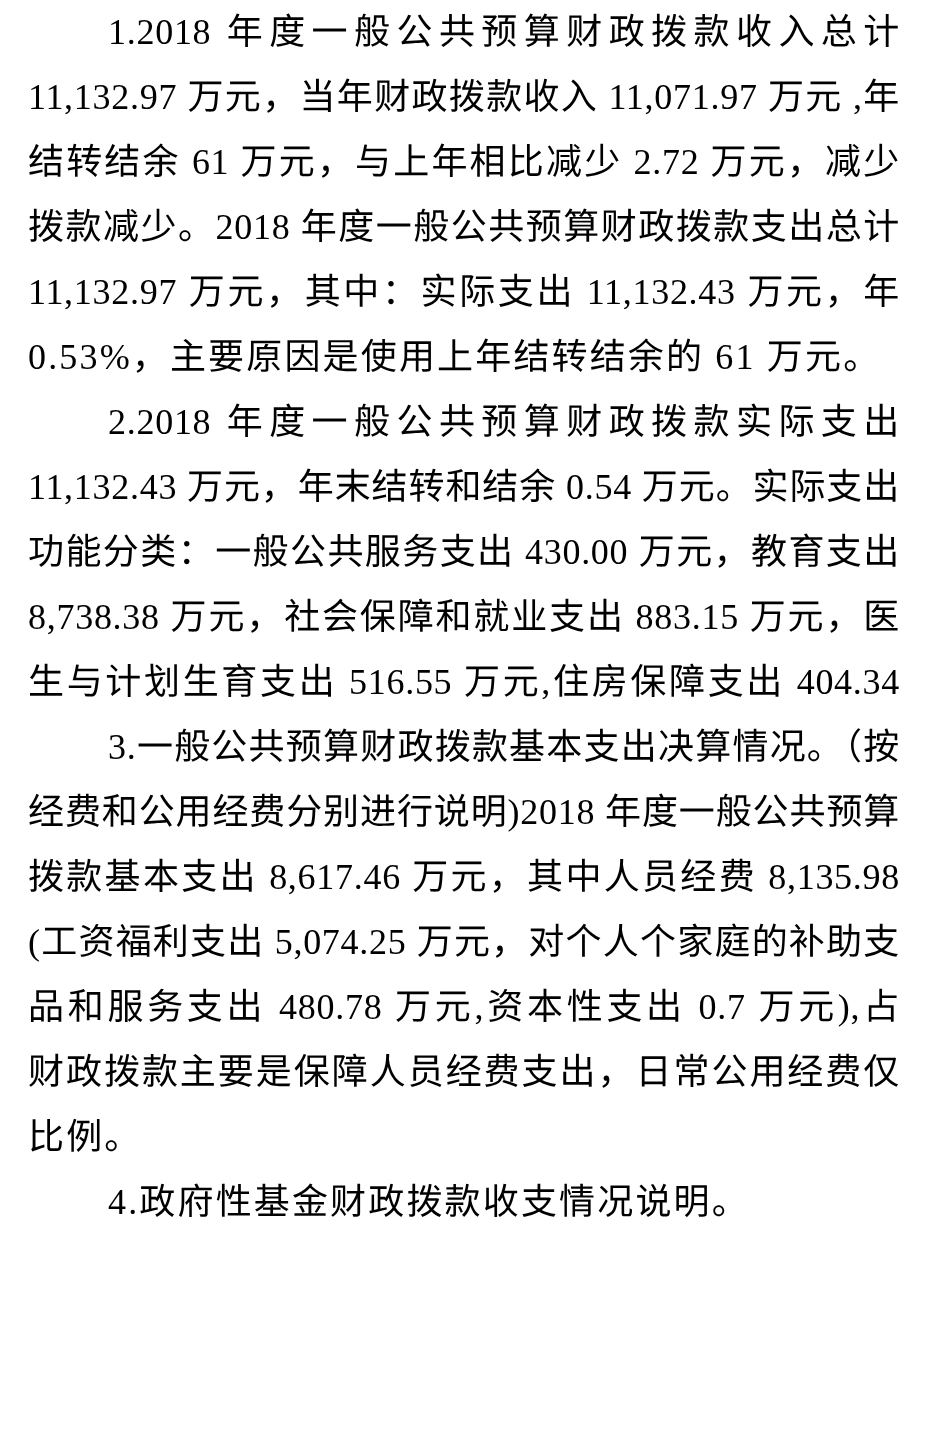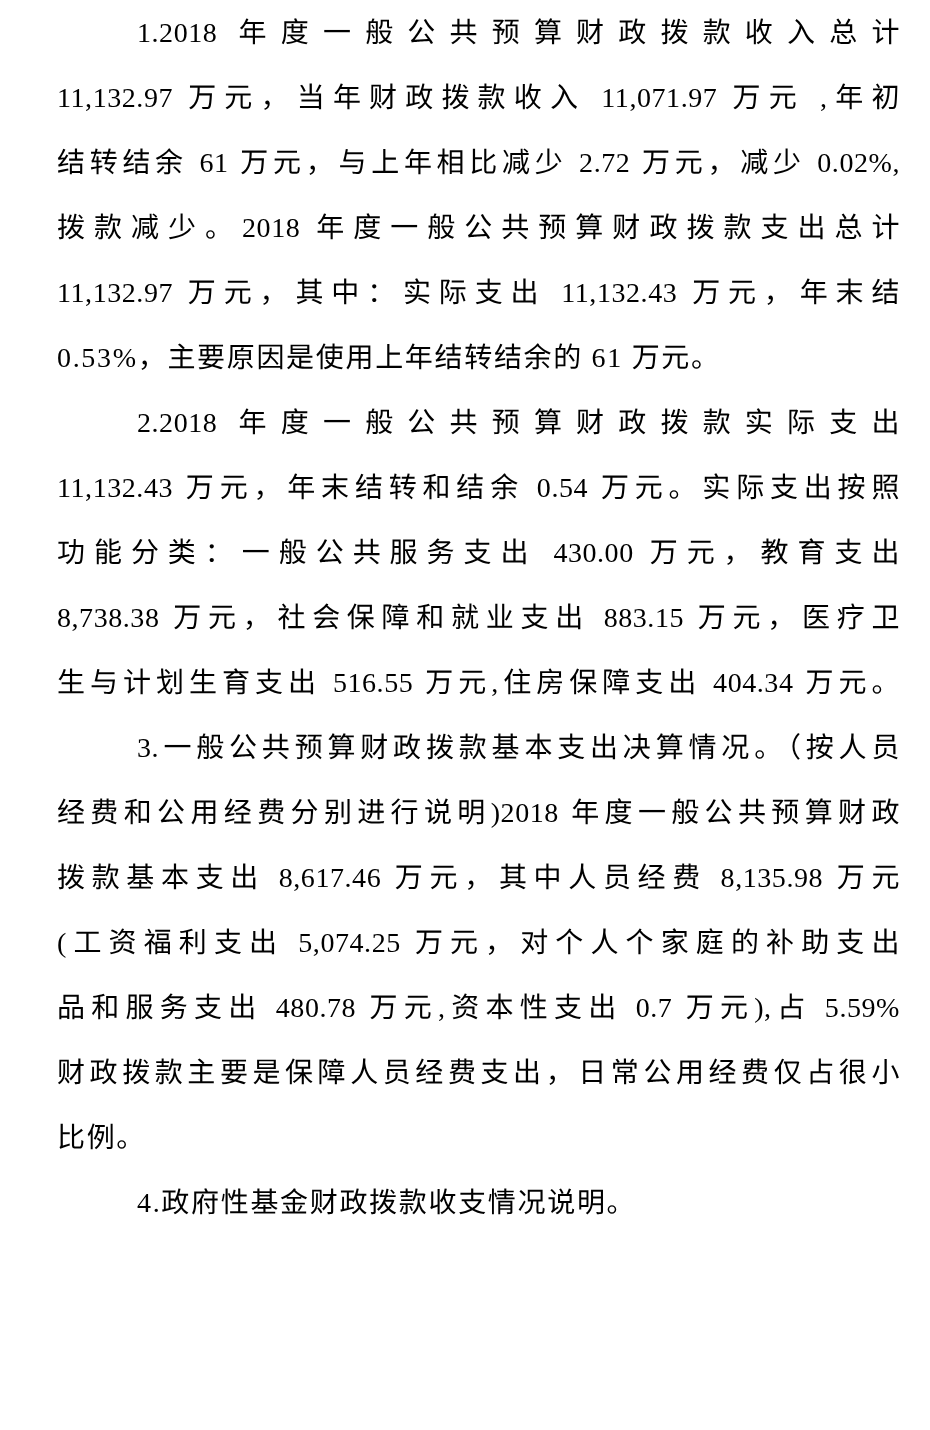--- a/index.html
+++ b/index.html
@@ -17,29 +17,28 @@
   .page {
     box-sizing: border-box;
     width: 930px;
     height: 1430px;
     padding: 0 30px 0 28px;
     background: #ffffff;
   }
   .ln {
     height: 65px;
     line-height: 65px;
-    font-size: 28px;
+    font-size: 36px;
     white-space: normal;
     overflow: hidden;
     text-align: justify;
     
     text-align-last: justify;
     text-justify: inter-character;
     letter-spacing: 0.02em;
-    margin-left: 29px;
   }
   .ln.nj {
     text-align-last: left;   
     letter-spacing: 0.06em;
   }
   .ln.ind {
     text-indent: 80px;       
   }
 </style>
 </head>

